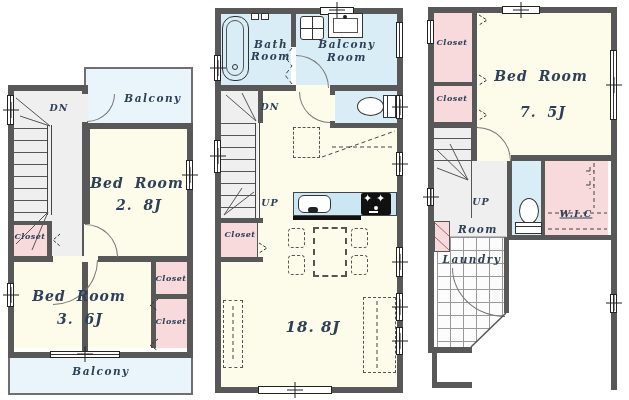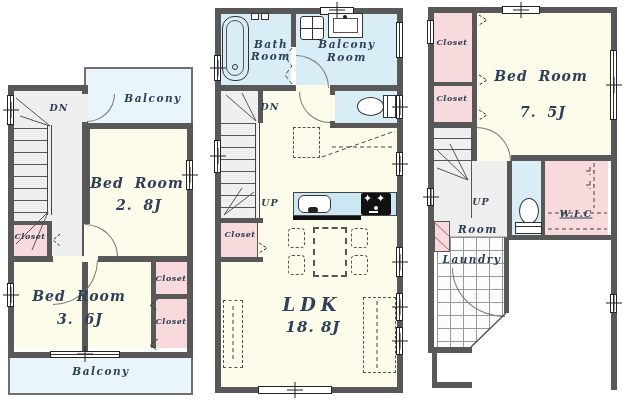--- a/index.html
+++ b/index.html
@@ -215,21 +215,20 @@
   <span class="lbl fs8" style="left:171px;top:321px;">Closet</span>
   <span class="lbl fs10" style="left:101px;top:371px;">Balcony</span>
 
   <span class="lbl fs10" style="left:271px;top:44px;">Bath</span>
   <span class="lbl fs10" style="left:271px;top:56px;">Room</span>
   <span class="lbl fs10" style="left:347px;top:44px;">Balcony</span>
   <span class="lbl fs10" style="left:347px;top:57px;">Room</span>
   <span class="lbl fs9" style="left:270px;top:106px;">DN</span>
   <span class="lbl fs9" style="left:270px;top:202px;">UP</span>
   <span class="lbl fs8" style="left:240px;top:234px;">Closet</span>
-  <span class="lbl fs18" style="left:312px;top:304px;">LDK</span>
   <span class="lbl fs15" style="left:313px;top:327px;">18. 8J</span>
 
   <span class="lbl fs8" style="left:452px;top:42px;">Closet</span>
   <span class="lbl fs8" style="left:452px;top:98px;">Closet</span>
   <span class="lbl fs14" style="left:541px;top:76px;">Bed Room</span>
   <span class="lbl fs14" style="left:543px;top:112px;">7. 5J</span>
   <span class="lbl fs9" style="left:481px;top:201px;">UP</span>
   <span class="lbl fs10" style="left:478px;top:229px;">Room</span>
   <span class="lbl fs10" style="left:472px;top:259px;">Laundry</span>
   <span class="lbl fs9" style="left:576px;top:213px;text-decoration:underline;">W.I.C</span>

